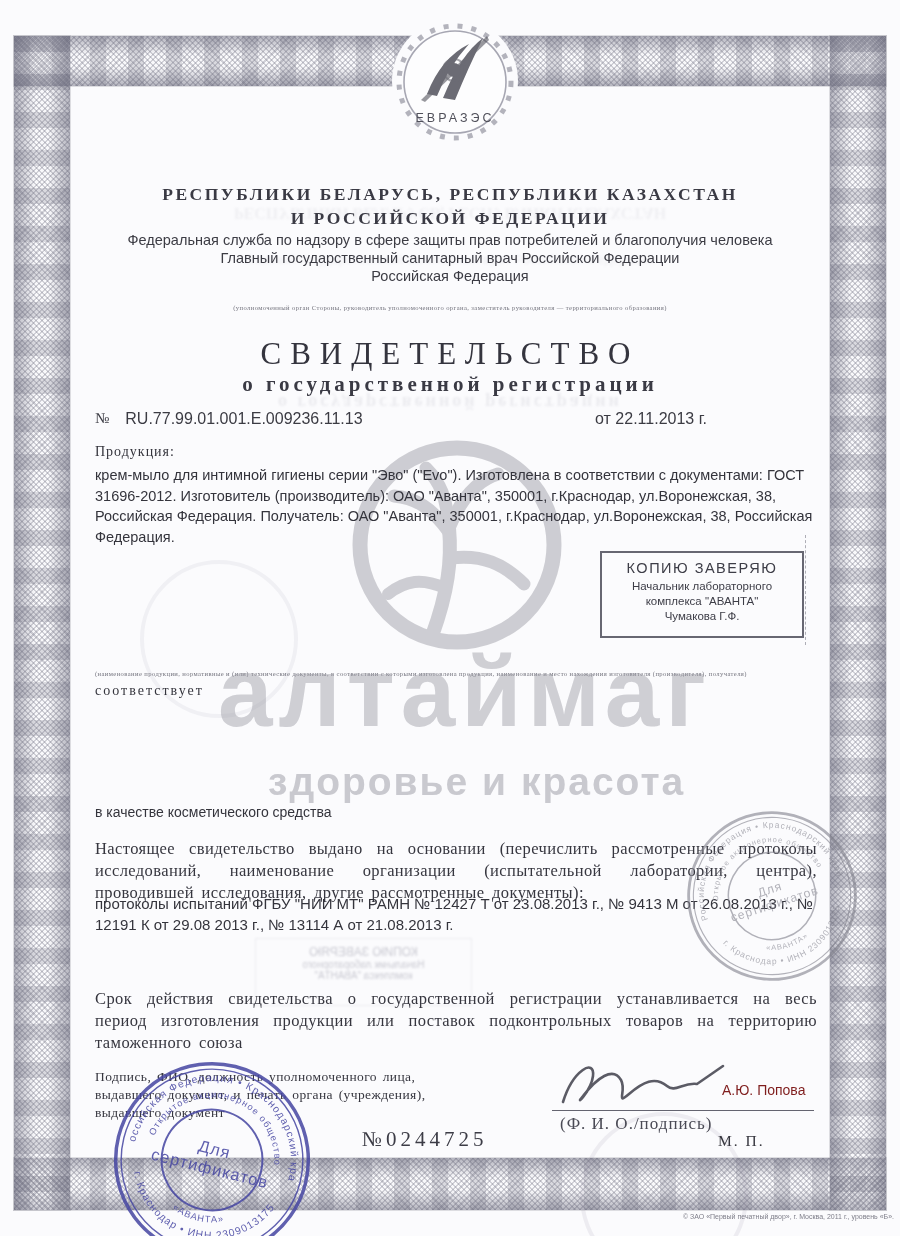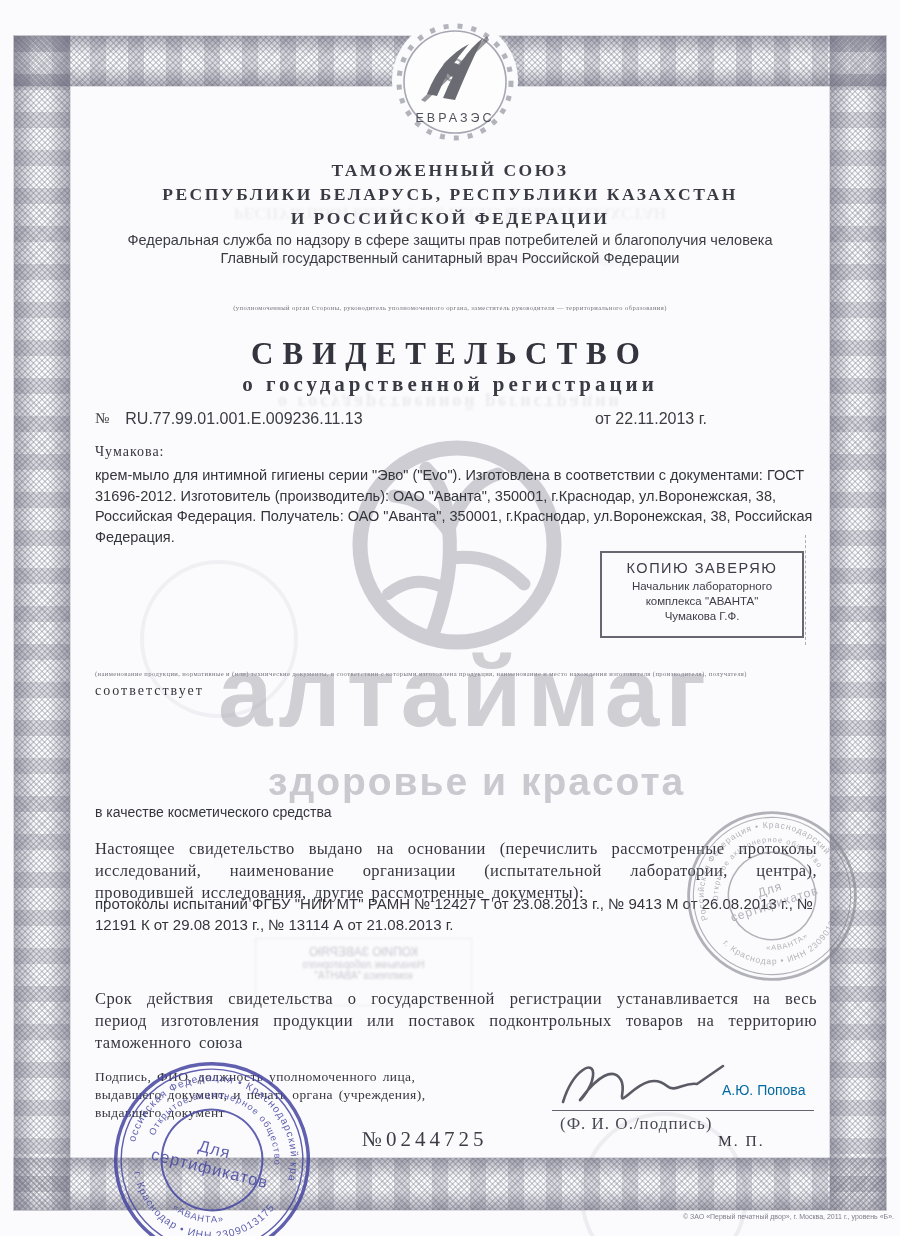--- a/index.html
+++ b/index.html
@@ -24,21 +24,21 @@
       repeating-linear-gradient(to bottom, rgba(118,118,134,.28) 0 16px, rgba(248,248,250,.28) 16px 38px);
     box-shadow:0 0 0 1px rgba(130,130,145,.25);
   }
   
   .serif{font-family:"Liberation Serif",serif;}
   .sans{font-family:"Liberation Sans",sans-serif;}
   .center{text-align:center;}
   .hdr1{font-size:17.5px;font-weight:bold;letter-spacing:2.5px;color:#3a3a44;}
   .hdr-sans{font-size:14.5px;color:#3c3c44;}
   .tinynote{font-size:6.6px;color:rgba(75,75,88,.78);letter-spacing:.4px;white-space:nowrap;overflow:hidden;}
-  .title-main{font-size:31px;font-weight:bold;letter-spacing:9px;color:#34343e;}
+  .title-main{font-size:31px;font-weight:normal;letter-spacing:9px;color:#34343e;}
   .title-sub{font-size:21px;font-weight:600;letter-spacing:4px;color:#3a3a44;}
   .numrow{font-family:"Liberation Sans",sans-serif;font-size:16px;color:#3b3b43;}
   .body-sans{font-family:"Liberation Sans",sans-serif;font-size:14.5px;line-height:1.42;color:#34343c;}
   .body-serif{font-size:16.5px;line-height:1.34;text-align:justify;word-spacing:3px;letter-spacing:.4px;color:#36363f;}
   .ghost{pointer-events:none;filter:blur(.8px);color:#8b8b9b;}
   .wm{font-family:"Liberation Sans",sans-serif;font-weight:bold;color:rgba(152,152,162,.45);z-index:5;pointer-events:none;white-space:nowrap;}
   .copybox{border:2px solid rgba(62,62,74,.78);text-align:center;z-index:4;
            font-family:"Liberation Sans",sans-serif;color:#3d3d47;padding-top:7px;}
   .copybox .l1{font-size:14.5px;letter-spacing:1.5px;margin-bottom:3px;}
   .copybox .ln{font-size:11.5px;line-height:1.3;}
@@ -67,25 +67,25 @@
       <path d="M36,90 L102,26 L104,30 L40,92 Z" opacity=".7"></path>
       <circle cx="69" cy="60" r="7"></circle>
       <circle cx="69" cy="60" r="11" fill="none" stroke="#4c4c56" stroke-width="2" opacity=".6"></circle>
     </g>
     <text x="70" y="112" text-anchor="middle" font-family="Liberation Sans, sans-serif" font-size="12.5" letter-spacing="3" fill="#50505a">ЕВРАЗЭС</text>
   </svg>
 
   <div class="abs ghost center" style="left:100px;top:204px;width:700px;font-size:16px;font-weight:bold;opacity:.10;transform:scaleY(-1);">РЕСПУБЛИКИ БЕЛАРУСЬ, РЕСПУБЛИКИ КАЗАХСТАН</div>
   <div class="abs ghost center sans" style="left:100px;top:252px;width:700px;font-size:13px;opacity:.10;">Главный государственный санитарный врач Российской Федерации</div>
 
-  <div class="abs center hdr1" style="left:90px;top:160px;width:720px;z-index:4;">ТАМОЖЕННЫЙ СОЮЗ</div>
   <div class="abs center hdr1" style="left:90px;top:184px;width:720px;z-index:4;">РЕСПУБЛИКИ БЕЛАРУСЬ, РЕСПУБЛИКИ КАЗАХСТАН</div>
   <div class="abs center hdr1" style="left:90px;top:208px;width:720px;z-index:4;">И РОССИЙСКОЙ ФЕДЕРАЦИИ</div>
   <div class="abs center sans hdr-sans" style="left:70px;top:232px;width:760px;z-index:4;">Федеральная служба по надзору в сфере защиты прав потребителей и благополучия человека</div>
   <div class="abs center sans hdr-sans" style="left:90px;top:250px;width:720px;z-index:4;">Главный государственный санитарный врач Российской Федерации</div>
+  <div class="abs center sans hdr-sans" style="left:90px;top:268px;width:720px;z-index:4;">Российская Федерация</div>
   <div class="abs center tinynote" style="left:110px;top:304px;width:680px;z-index:4;">(уполномоченный орган Стороны, руководитель уполномоченного органа, заместитель руководителя — территориального образования)</div>
 
   <div class="abs ghost center" style="left:140px;top:392px;width:620px;font-size:18px;font-weight:bold;letter-spacing:3px;opacity:.14;transform:scaleY(-1);">о государственной регистрации</div>
 
   <div class="abs center title-main" style="left:90px;top:336px;width:720px;z-index:4;">СВИДЕТЕЛЬСТВО</div>
   <div class="abs center title-sub" style="left:90px;top:372px;width:720px;z-index:4;">о государственной регистрации</div>
 
   <div class="abs numrow" style="left:95px;top:410px;width:612px;display:flex;z-index:4;">
     <span class="serif" style="margin-right:16px;font-size:15px;">№</span>
     <span>RU.77.99.01.001.Е.009236.11.13</span>
@@ -99,21 +99,21 @@
       <path d="M101,96 C84,72 68,62 46,60" stroke-width="13"></path>
       <path d="M101,92 C99,62 92,46 78,32" stroke-width="13"></path>
       <path d="M101,92 C114,60 130,44 150,38" stroke-width="13"></path>
       <path d="M103,122 C134,118 156,128 176,148" stroke-width="13"></path>
       <path d="M97,152 C74,142 58,144 40,158" stroke-width="12"></path>
     </g>
   </svg>
 
   <div class="abs" style="left:140px;top:560px;width:150px;height:150px;border-radius:50%;border:4px solid rgba(150,150,165,.10);z-index:2;"></div>
 
-  <div class="abs" style="left:95px;top:444px;font-size:14px;letter-spacing:1px;z-index:4;">Чумакова:</div>
+  <div class="abs" style="left:95px;top:444px;font-size:14px;letter-spacing:1px;z-index:4;">Продукция:</div>
   <div class="abs body-sans" style="left:95px;top:459px;width:722px;z-index:4;margin-top:6px;">крем-мыло для интимной гигиены серии "Эво" ("Evo"). Изготовлена в соответствии с документами: ГОСТ 31696-2012. Изготовитель (производитель): ОАО "Аванта", 350001, г.Краснодар, ул.Воронежская, 38, Российская Федерация.  Получатель: ОАО "Аванта", 350001, г.Краснодар, ул.Воронежская, 38, Российская Федерация.</div>
 
   <div class="abs copybox" style="left:600px;top:551px;width:200px;height:76px;">
     <div class="l1">КОПИЮ ЗАВЕРЯЮ</div>
     <div class="ln">Начальник лабораторного</div>
     <div class="ln">комплекса "АВАНТА"</div>
     <div class="ln">Чумакова Г.Ф.</div>
   </div>
   <div class="abs" style="left:805px;top:535px;height:110px;border-left:1.5px dashed rgba(80,80,95,.45);z-index:4;"></div>
 
@@ -180,21 +180,21 @@
       <text font-size="8.5"><textPath href="#bti" startOffset="50%" text-anchor="middle">Открытое акционерное общество</textPath></text>
       <text font-size="8.5"><textPath href="#bbi" startOffset="50%" text-anchor="middle">«АВАНТА»</textPath></text>
       <text x="95" y="90" text-anchor="middle" font-size="15">Для</text>
       <text x="95" y="108" text-anchor="middle" font-size="15">сертификатов</text>
     </g>
   </svg>
 
   <svg class="abs" style="left:555px;top:1056px;z-index:5;" width="185" height="62" viewBox="0 0 185 62">
     <path d="M8,46 C18,14 40,2 38,20 C36,36 18,52 28,40 C42,22 58,10 66,24 C72,35 60,50 74,38 C88,26 100,20 112,30 C120,37 128,26 142,28 L168,10" fill="none" stroke="#3e3e4a" stroke-width="2.6" stroke-linecap="round" opacity=".85"></path>
   </svg>
-  <div class="abs sans" style="left:722px;top:1082px;font-size:14px;color:#0369a1;z-index:5;">А.Ю. Попова</div>
+  <div class="abs sans" style="left:722px;top:1082px;font-size:14px;color:#7f1d1d;z-index:5;">А.Ю. Попова</div>
   <div class="abs" style="left:552px;top:1110px;width:262px;border-top:1.6px solid rgba(62,62,76,.8);z-index:4;"></div>
   <div class="abs sig-caption" style="left:560px;top:1114px;z-index:4;">(Ф. И. О./подпись)</div>
   <div class="abs docnum" style="left:362px;top:1127px;z-index:4;">№0244725</div>
   <div class="abs" style="left:718px;top:1132px;font-size:15.5px;letter-spacing:2px;z-index:4;">М. П.</div>
   <div class="abs" style="left:580px;top:1112px;width:160px;height:160px;border-radius:50%;border:4px solid rgba(150,140,165,.13);z-index:2;"></div>
 
   <div class="abs footer-note" style="right:42px;top:1213px;z-index:4;">© ЗАО «Первый печатный двор», г. Москва, 2011 г., уровень «Б».</div>
 
 </div>
 

